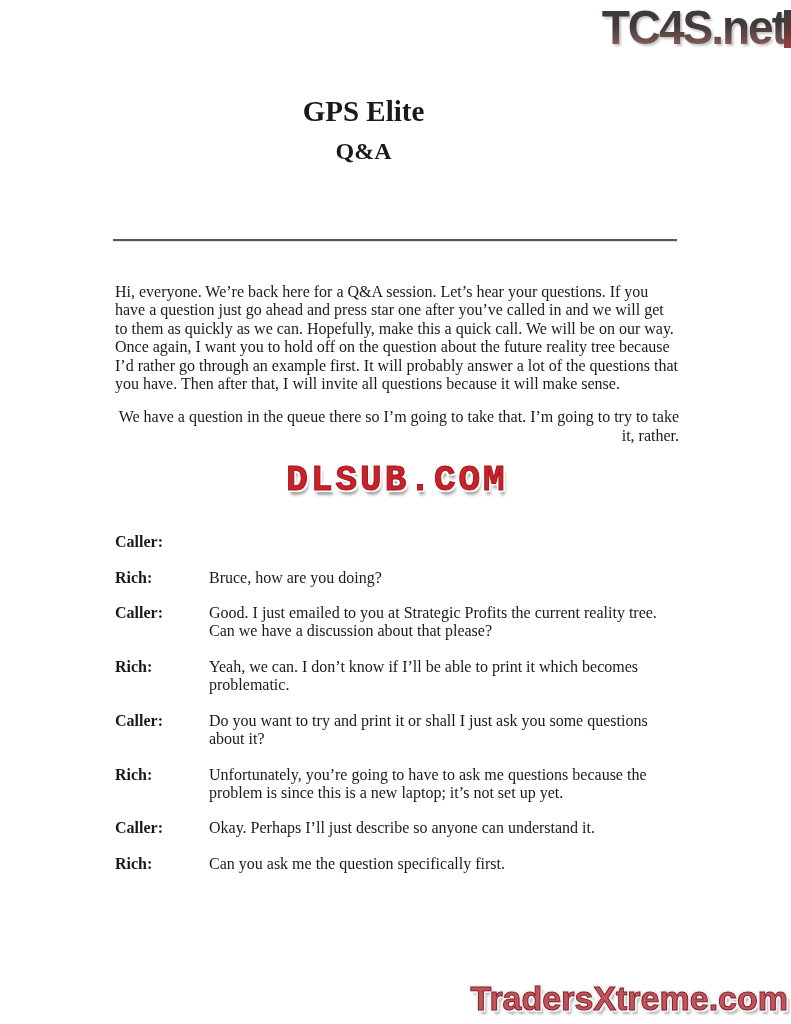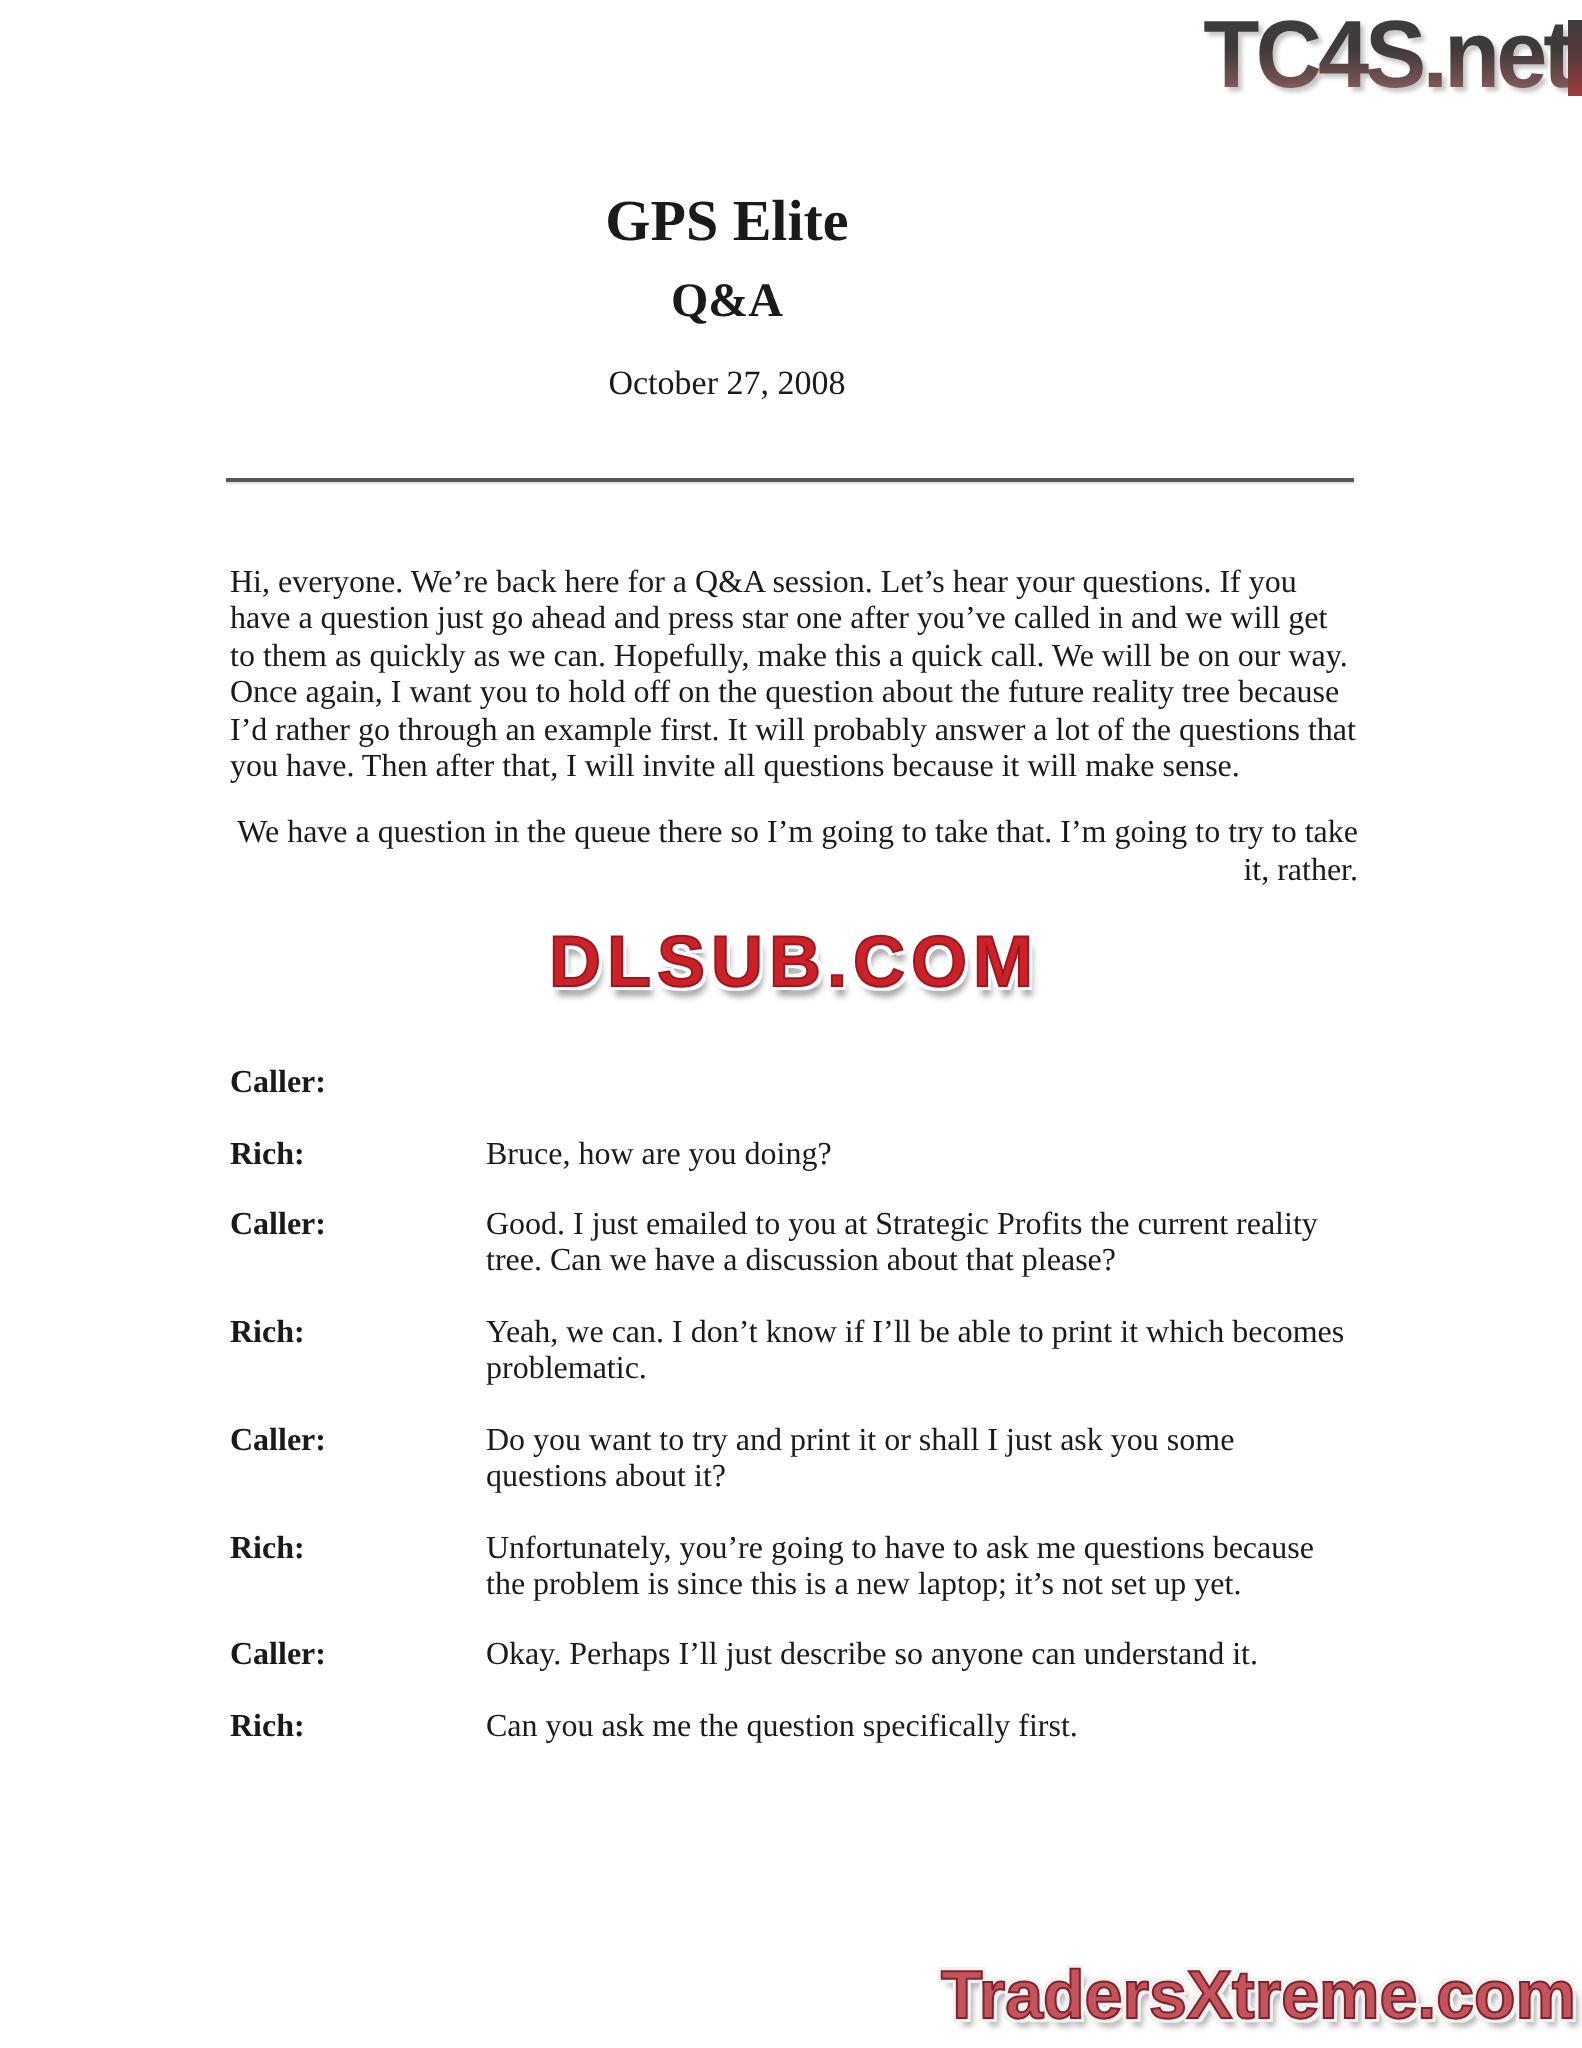--- a/index.html
+++ b/index.html
@@ -73,39 +73,38 @@
     line-height: 18.4px;
   }
   .para { margin: 0 0 15px 0; }
   .para.p2 { margin: 0 0 17px 0; text-align: right; }
   .para.p3 { margin: 0; }
 
   
   .dlsub-watermark {
     margin: 1px 0 0 0;
     text-align: center;
-    font-family: Liberation Sans, sans-serif;
+    font-family: Liberation Mono, monospace;
     font-weight: bold;
     font-size: 36px;
     line-height: 38px;
     letter-spacing: 3px;
     color: #cb2129;
     -webkit-text-stroke: 1px #9e161d;
     text-shadow:
       -2px -2px 0 #ffffff, 2px -2px 0 #ffffff,
       -2px  2px 0 #ffffff, 2px  2px 0 #ffffff,
       2px 5px 3px #a3a3a3;
   }
 
   
   .dialogue { margin-top: 33px; }
   .dialogue-row {
     display: flex;
     margin-bottom: 17px;
-    gap: 34px;
   }
   .speaker-label {
     flex: 0 0 94px;
     font-weight: bold;
   }
   .speaker-text { flex: 1; }
 
   
   .traders-logo {
     position: absolute;
@@ -124,21 +123,20 @@
 </style>
 </head>
 <body>
 
 <div class="tc4s-logo">TC4S.net</div>
 <div class="edge-red-bar"></div>
 
 <div class="title-block">
   <div class="doc-title">GPS Elite</div>
   <div class="doc-subtitle">Q&amp;A</div>
-  <div class="doc-date">October 27, 2008</div>
 </div>
 
 <div class="divider"></div>
 
 <div class="content">
   <div class="para p1">Hi, everyone. We’re back here for a Q&amp;A session. Let’s hear your questions. If you have a question just go ahead and press star one after you’ve called in and we will get to them as quickly as we can. Hopefully, make this a quick call. We will be on our way. Once again, I want you to hold off on the question about the future reality tree because I’d rather go through an example first. It will probably answer a lot of the questions that you have. Then after that, I will invite all questions because it will make sense.</div>
   <div class="para p2">We have a question in the queue there so I’m going to take that. I’m going to try to take it, rather.</div>
 
   <div class="dlsub-watermark">DLSUB.COM</div>
 

